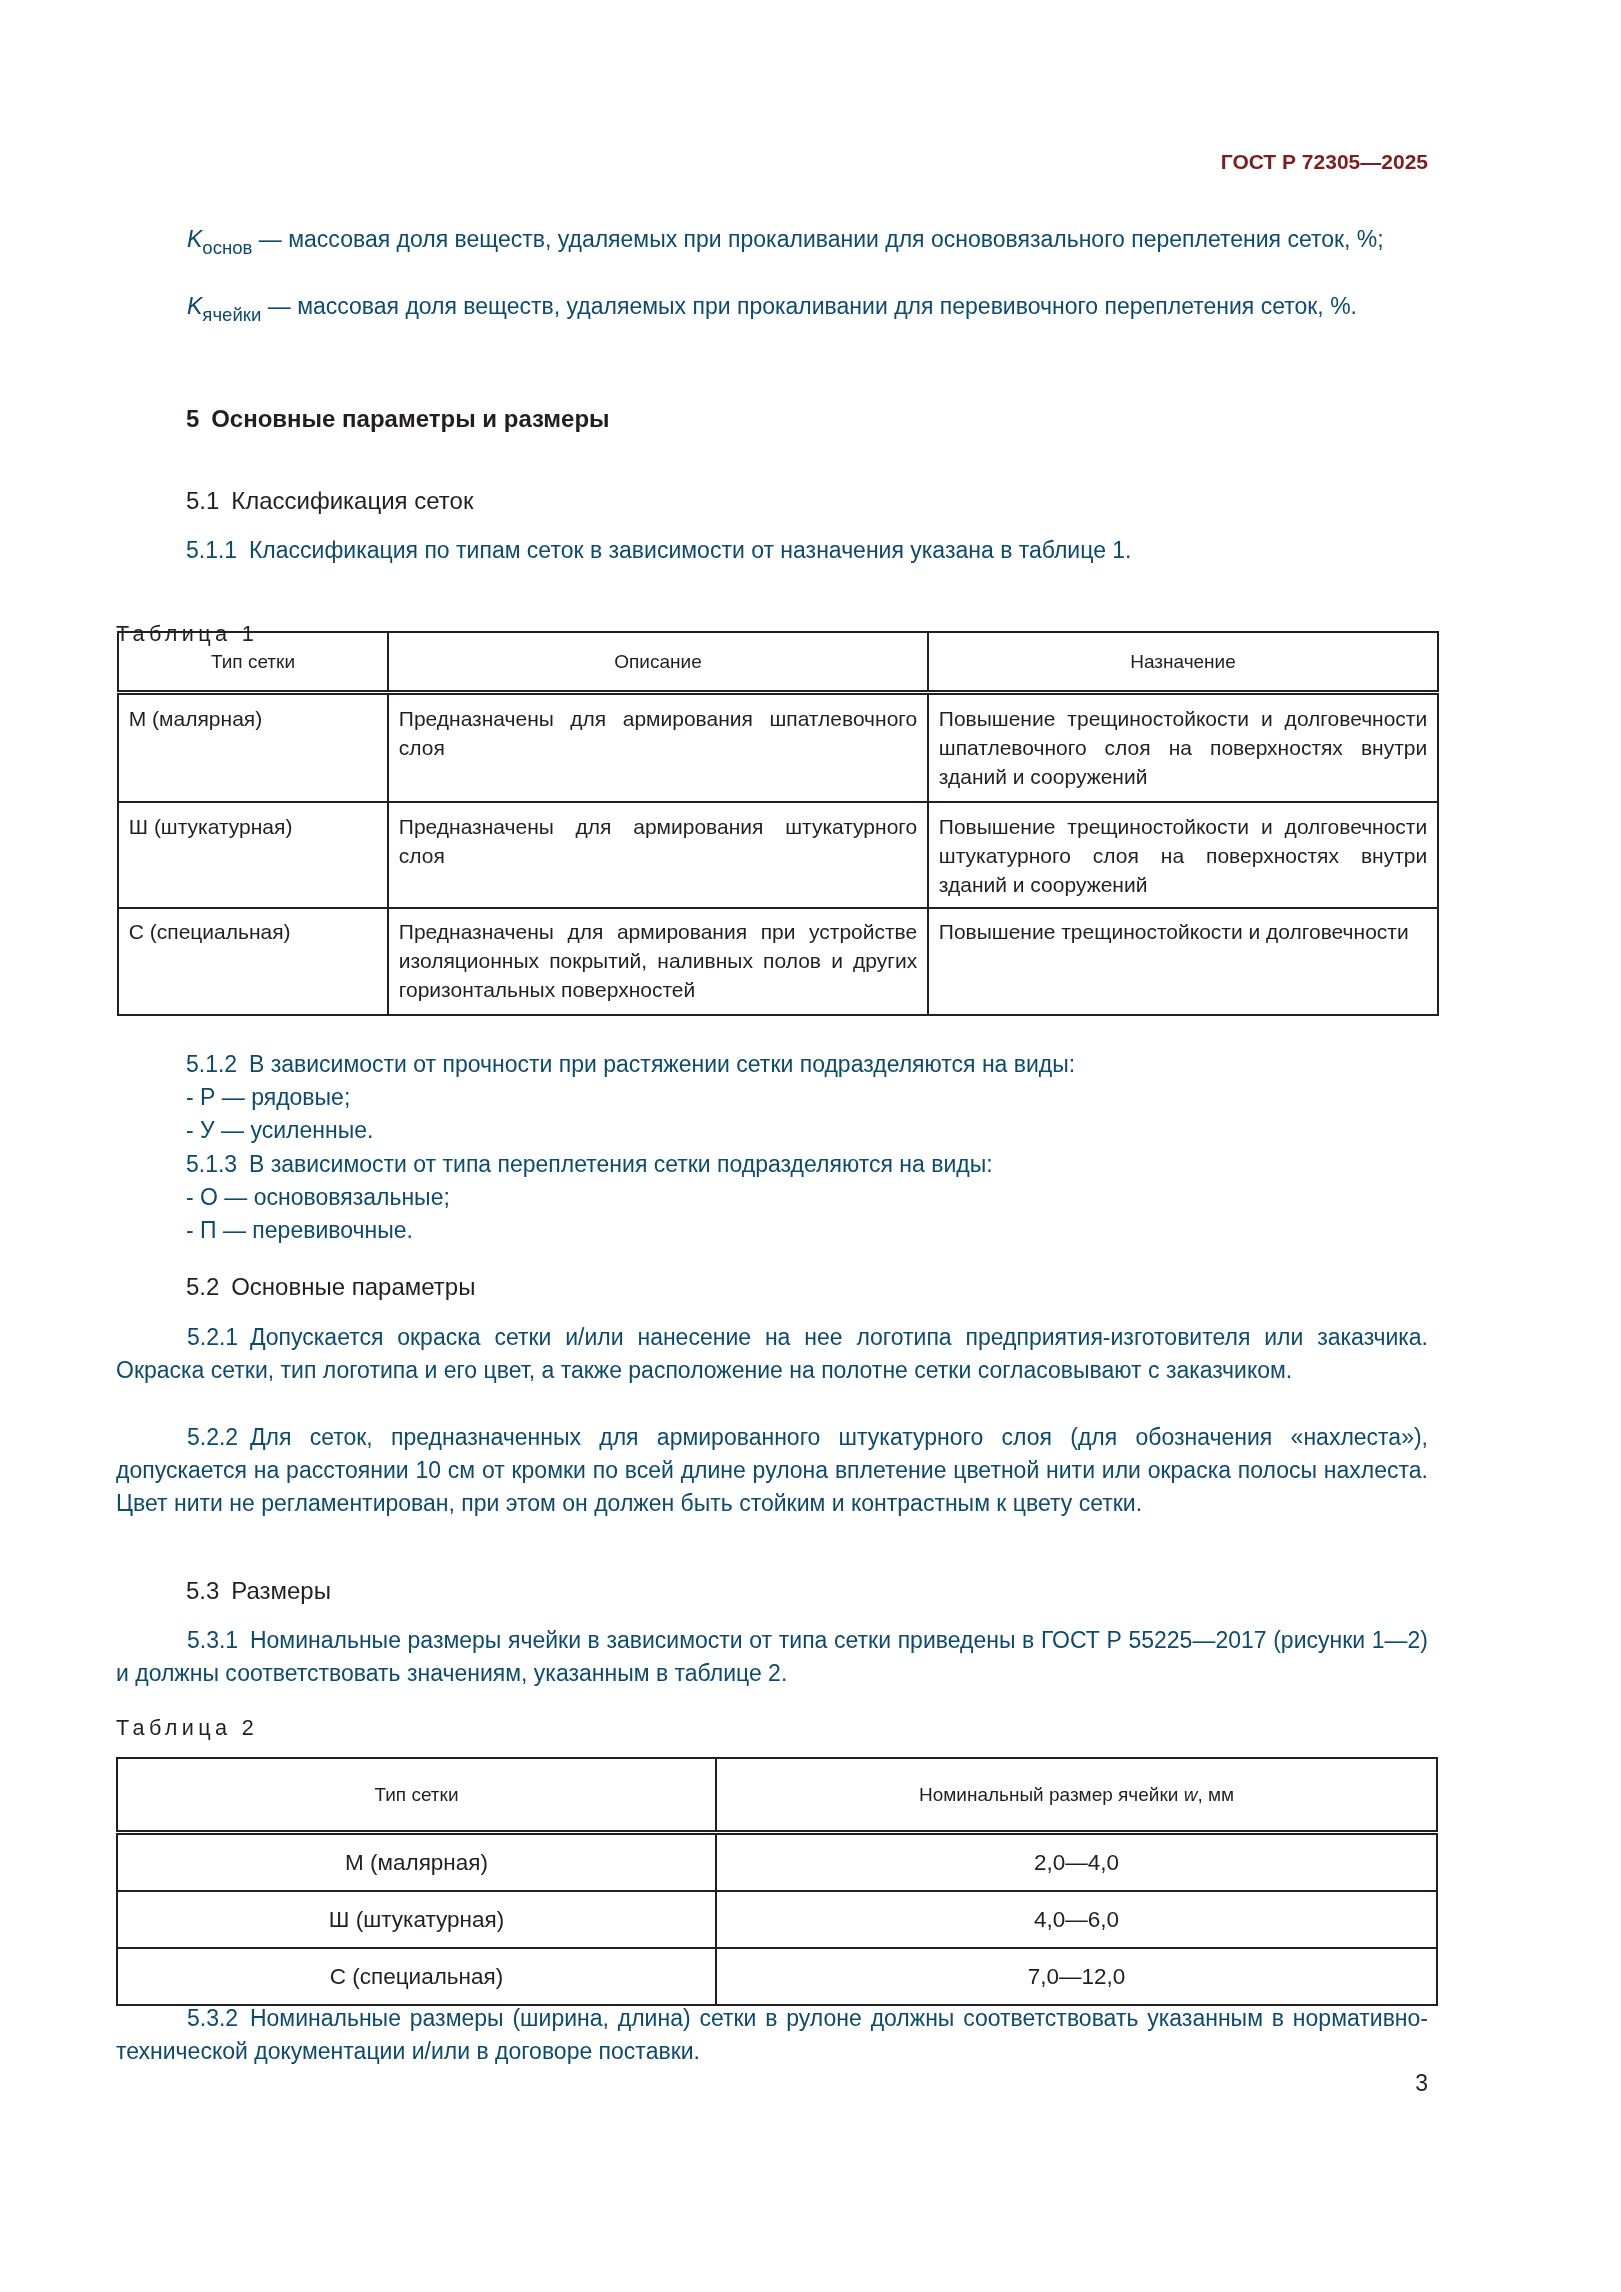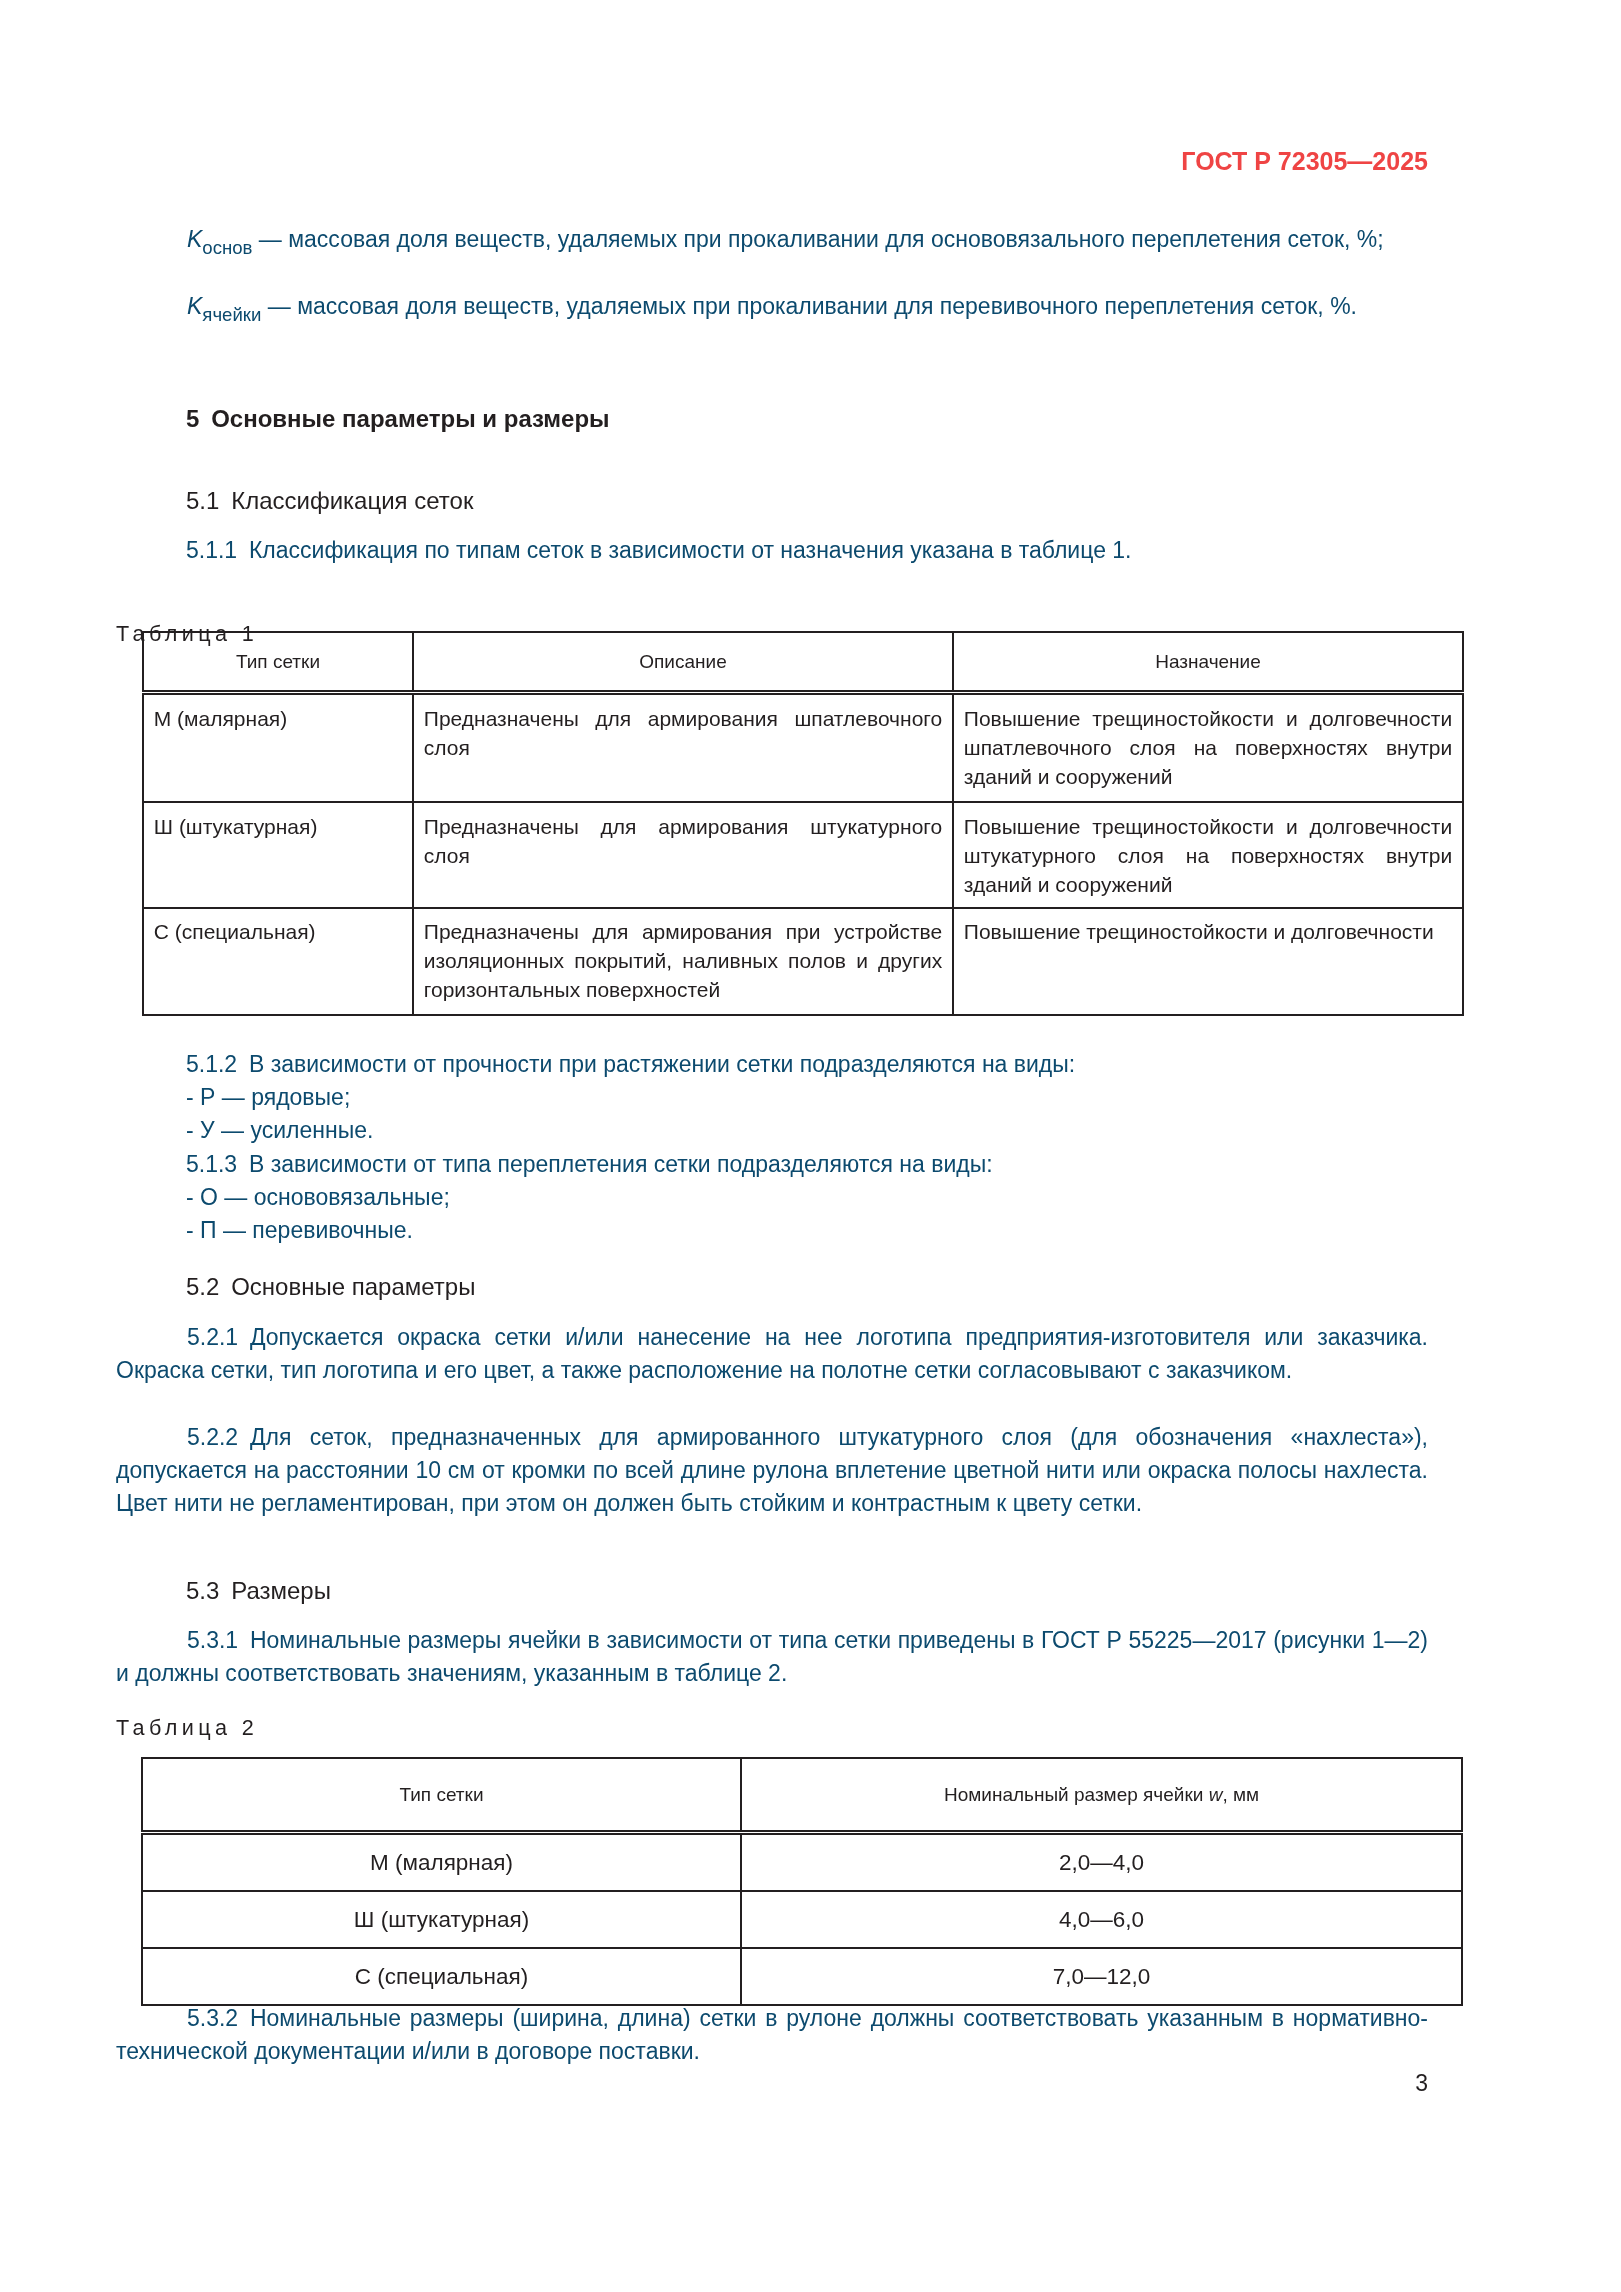--- a/index.html
+++ b/index.html
@@ -15,23 +15,23 @@
       font-family: "Liberation Sans", "DejaVu Sans", sans-serif;
       color: #231f20;
     }
     .abs { position: absolute; }
     .doc-header {
       left: 1078px;
       width: 350px;
       top: 147px;
       text-align: right;
       font-weight: bold;
-      font-size: 25px;
-      line-height: 29px;
-      color: #ef4444;
+      font-size: 21px;
+      line-height: 29px;
+      color: #7f1d1d;
     }
     .body-text {
       font-size: 23px;
       line-height: 33px;
       color: #0c4a6e;
     }
     .para {
       left: 116px;
       width: 1312px;
       text-align: justify;
@@ -72,21 +72,20 @@
       letter-spacing: 4.4px;
       white-space: nowrap;
     }
     table.gost {
       position: absolute;
       border-collapse: collapse;
       table-layout: fixed;
       font-size: 21px;
       line-height: 29px;
       color: #231f20;
-      margin-left: 25px;
     }
     table.gost th, table.gost td {
       border: 2px solid #231f20;
       padding: 0 9.8px;
       vertical-align: top;
     }
     table.gost th {
       font-weight: normal;
       font-size: 19px;
       text-align: center;

